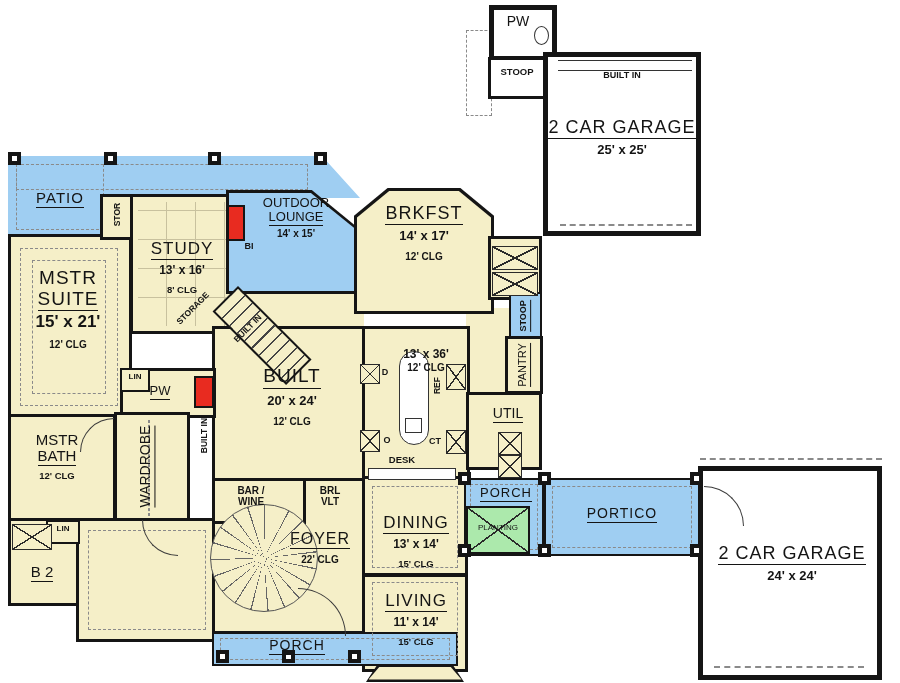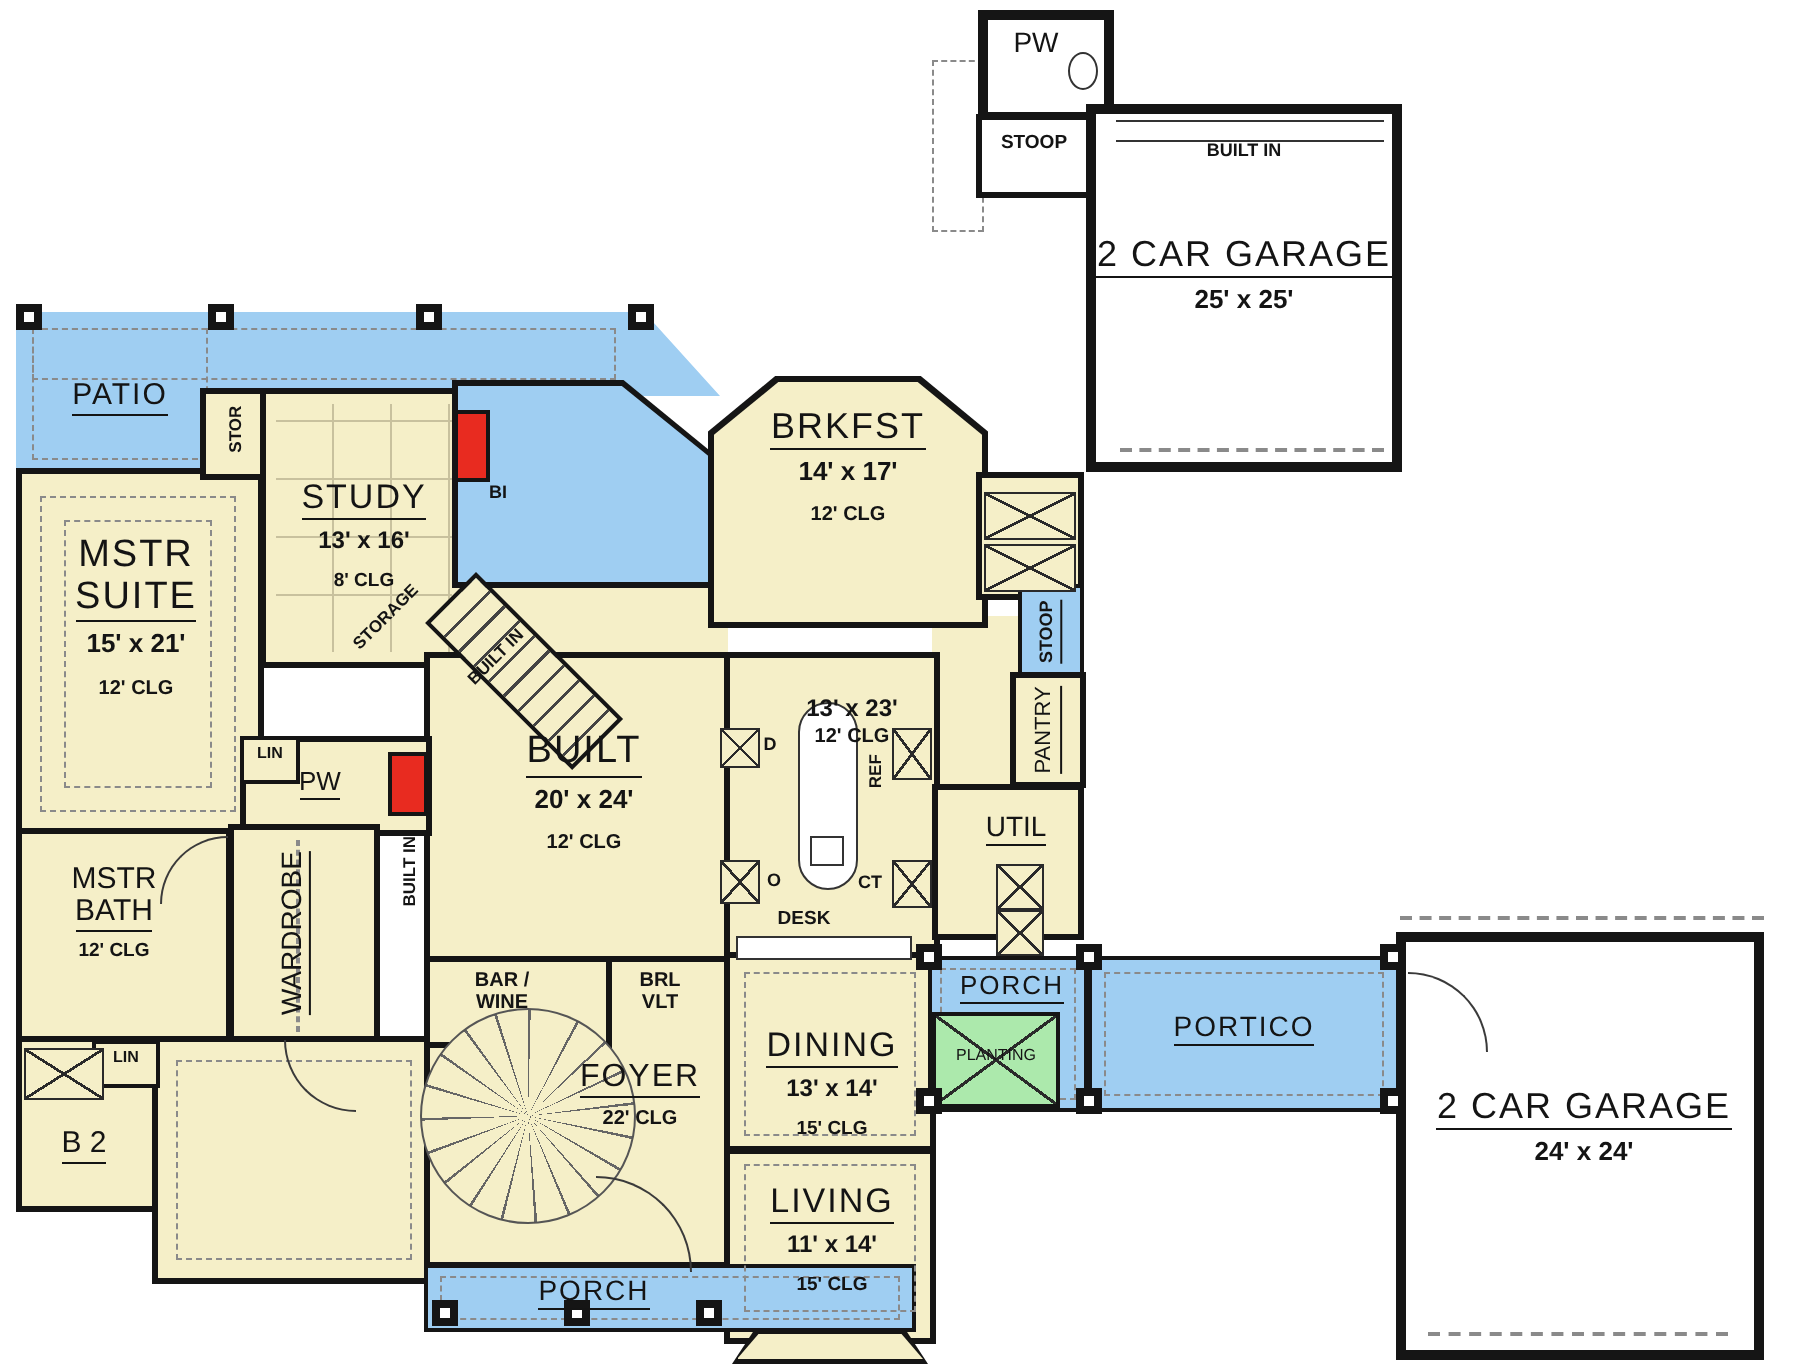--- a/index.html
+++ b/index.html
@@ -171,44 +171,48 @@
   <div class="dash z3" style="left:372px;top:582px;width:86px;height:74px;"></div>
 
   <div class="arc arc-tr z3" style="left:298px;top:588px;width:48px;height:48px;"></div>
   <div class="arc arc-tr z3" style="left:704px;top:486px;width:40px;height:40px;"></div>
   <div class="arc arc-bl z3" style="left:142px;top:520px;width:36px;height:36px;"></div>
   <div class="arc arc-tl z3" style="left:80px;top:418px;width:34px;height:34px;"></div>
 
   <div class="lbl" style="left:28px;top:190px;width:64px;font-size:15px;">
     <span class="u nm">PATIO</span></div>
 
+  <div class="lbl" style="left:248px;top:196px;width:96px;font-size:13px;">
+    <span>OUTDOOR</span><br>
+    <span class="u">LOUNGE</span><br>
+    <span class="bold" style="font-size:10px;">14' x 15'</span></div>
 
   <div class="lbl" style="left:140px;top:240px;width:84px;font-size:17px;">
     <span class="u nm">STUDY</span><br>
     <span class="bold" style="font-size:12px;">13' x 16'</span><br>
     <span class="bold" style="font-size:9.5px;">8' CLG</span></div>
 
   <div class="lbl" style="left:374px;top:204px;width:100px;font-size:18px;">
     <span class="u nm">BRKFST</span><br>
     <span class="bold" style="font-size:13px;">14' x 17'</span><br>
     <span class="bold" style="font-size:10px;">12' CLG</span></div>
 
   <div class="lbl" style="left:24px;top:268px;width:88px;font-size:19px;">
     <span class="nm">MSTR</span><br>
     <span class="u nm">SUITE</span><br>
-    <span class="bold" style="font-size:13px;">15' x 21'</span><br>
+    <span class="bold" style="font-size:17px;">15' x 21'</span><br>
     <span class="bold" style="font-size:10px;">12' CLG</span></div>
 
   <div class="lbl" style="left:246px;top:366px;width:92px;font-size:19px;">
     <span class="u nm">BUILT</span><br>
     <span class="bold" style="font-size:13px;">20' x 24'</span><br>
     <span class="bold" style="font-size:10px;">12' CLG</span></div>
 
   <div class="lbl" style="left:392px;top:348px;width:68px;font-size:12px;font-weight:bold;">
-    <span>13' x 23'</span><br>
+    <span>13' x 36'</span><br>
     <span style="font-size:10px;">12' CLG</span></div>
 
   <div class="lbl" style="left:26px;top:432px;width:62px;font-size:15px;">
     <span>MSTR</span><br>
     <span class="u">BATH</span><br>
     <span class="bold" style="font-size:9.5px;">12' CLG</span></div>
 
   <div class="lbl rot90" style="left:102px;top:458px;width:90px;font-size:14px;">
     <span class="u">WARDROBE</span></div>
 

